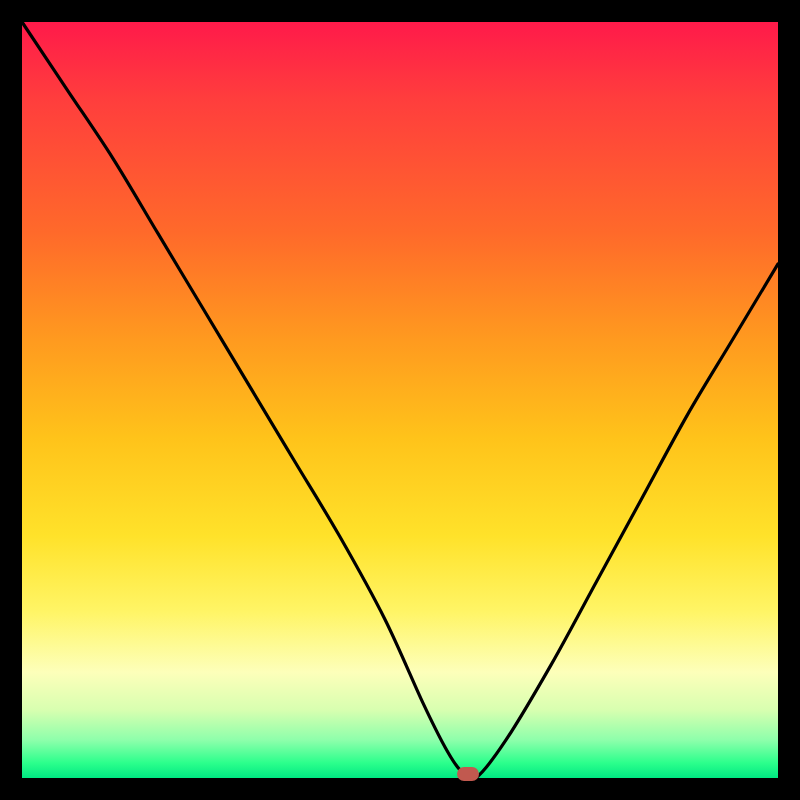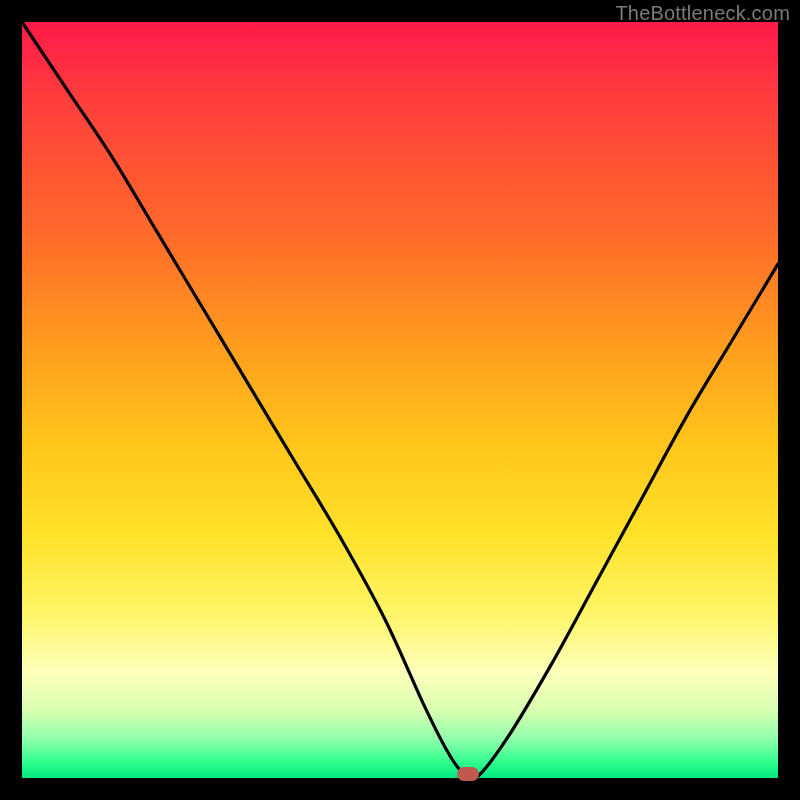--- a/index.html
+++ b/index.html
@@ -74,14 +74,13 @@
 
   <div class="plot-area">
 
     <svg class="curve" viewBox="0 0 756 756" preserveAspectRatio="none">
       <path id="curve-path" d="M 0,0 C 7.56,11.339999999999995 30.240000000000002,45.35999999999996 45.36,68.03999999999996 C 60.48,90.71999999999997 75.6,112.14000000000003 90.72,136.08000000000004 C 105.84,160.02000000000007 120.95999999999998,186.48000000000008 136.07999999999998,211.68000000000006 C 151.2,236.88000000000005 166.32,262.08000000000004 181.44,287.28000000000003 C 196.56,312.48 211.67999999999998,337.68 226.79999999999998,362.88 C 241.92,388.08 257.03999999999996,413.28000000000003 272.15999999999997,438.48 C 287.28,463.68 302.4,487.61999999999995 317.52,514.0799999999999 C 332.64,540.54 349.02,569.52 362.88,597.24 C 376.74,624.96 390.6,658.98 400.68,680.4 C 410.76,701.8199999999999 417.06,714.42 423.36,725.76 C 429.66,737.1 433.43999999999994,743.4000000000001 438.47999999999996,748.44 C 443.52,753.48 446.03999999999996,761.04 453.59999999999997,756 C 461.15999999999997,750.96 471.24,737.1 483.84000000000003,718.2 C 496.44000000000005,699.3000000000001 514.0799999999999,669.0600000000001 529.1999999999999,642.6 C 544.3199999999999,616.14 559.44,587.1600000000001 574.5600000000001,559.44 C 589.6800000000001,531.72 604.8,504.00000000000006 619.92,476.28000000000003 C 635.04,448.56 650.16,419.58 665.28,393.12 C 680.4,366.66 695.52,342.72 710.64,317.52000000000004 C 725.76,292.32000000000005 748.44,254.51999999999998 756,241.91999999999996" fill="none" stroke="#000" stroke-width="3.2" stroke-linejoin="round" stroke-linecap="round"></path>
     </svg>
 
     <div class="marker" id="marker" style="left: 446.04px; top: 752.22px; background: rgb(193, 89, 79);"></div>
   </div>
 
-  <div class="watermark">TheBottleneck.com</div>
 </div>
 
 </body></html>

